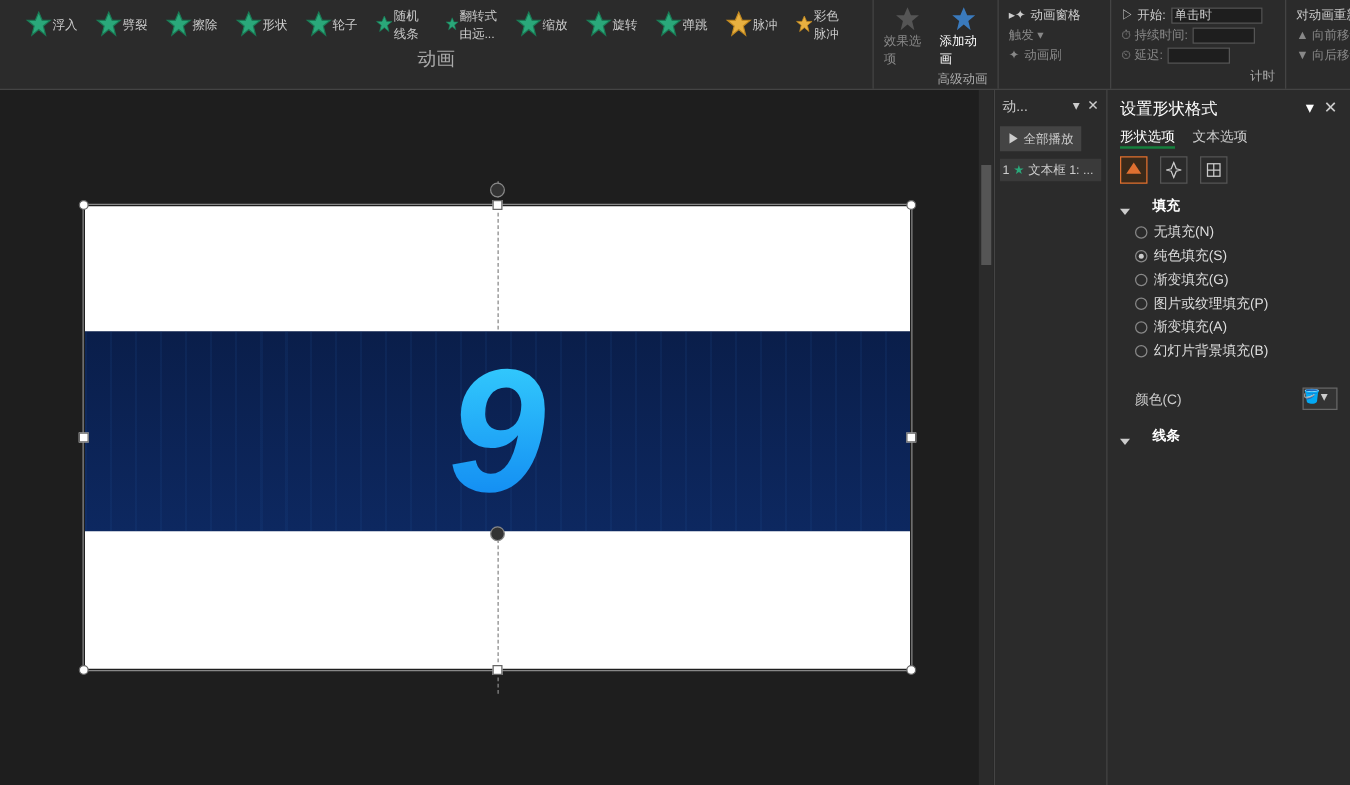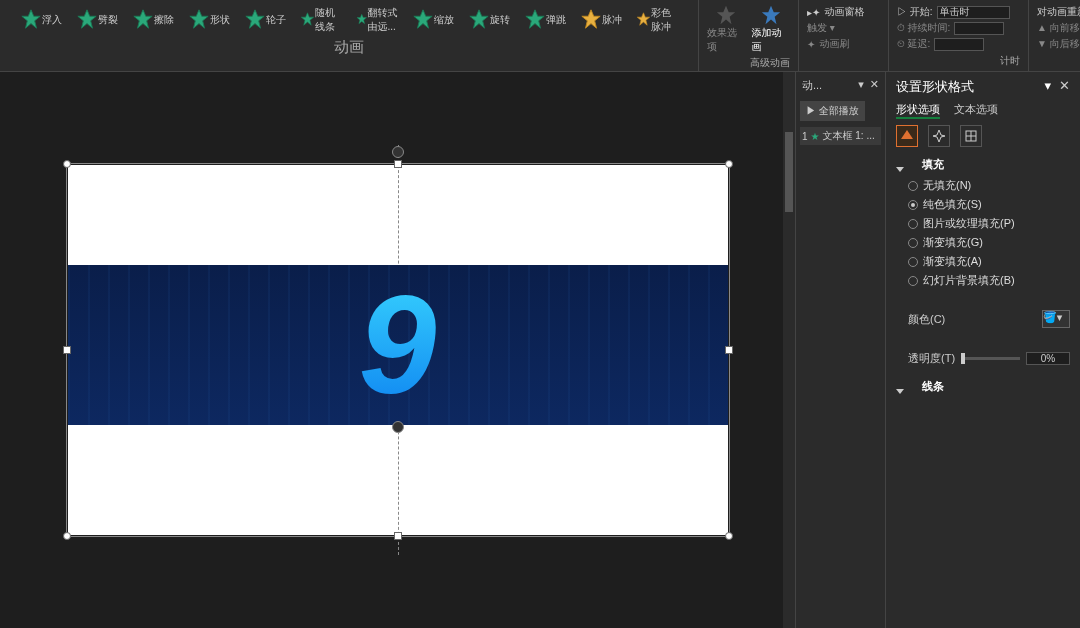--- a/index.html
+++ b/index.html
@@ -281,45 +281,40 @@
           <div class="radio-row">
             <span class="radio"></span>
             <span>无填充(N)</span>
           </div>
           <div class="radio-row">
             <span class="radio on"></span>
             <span>纯色填充(S)</span>
           </div>
           <div class="radio-row">
             <span class="radio"></span>
+            <span>渐变填充(G)</span>
+          </div>
+          <div class="radio-row">
+            <span class="radio"></span>
             <span>图片或纹理填充(P)</span>
-          </div>
-          <div class="radio-row">
-            <span class="radio"></span>
-            <span>渐变填充(G)</span>
           </div>
           <div class="radio-row">
             <span class="radio"></span>
             <span>渐变填充(A)</span>
           </div>
           <div class="radio-row">
             <span class="radio"></span>
             <span>幻灯片背景填充(B)</span>
           </div>
         </div>
       <div class="ctrl-row">
         <span>颜色(C)</span>
         <div style="flex:1"></div>
         <div class="swatch">🪣▾</div>
       </div>
-      <div class="ctrl-row">
-        <span>透明度(T)</span>
-        <div class="slider"></div>
-        <input class="pct-input" value="0%" style="">
-      </div>
     </div>
 
     <div class="section">
       <div class="section-h">
           <span class="tri open"></span>
           <span>线条</span>
         </div>
     </div>
   </div>
 </div>

